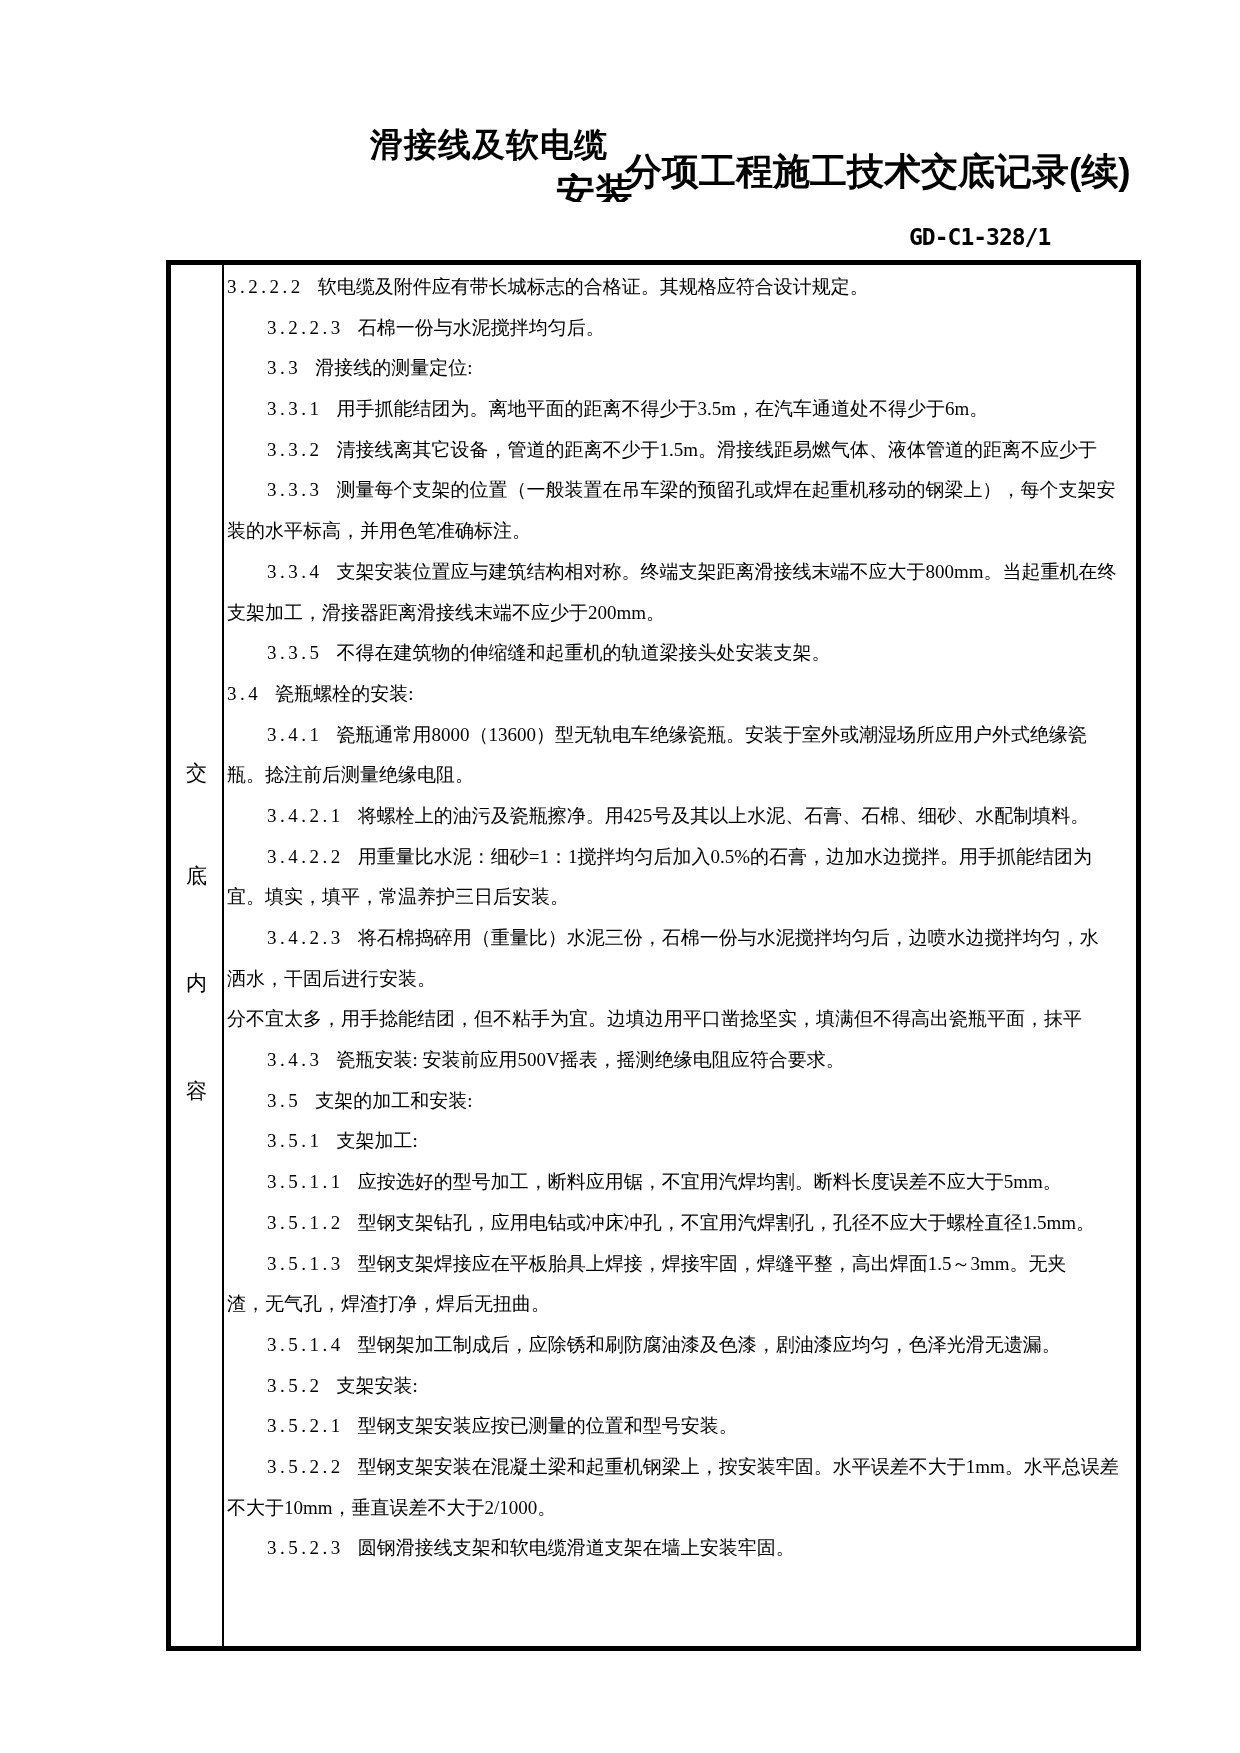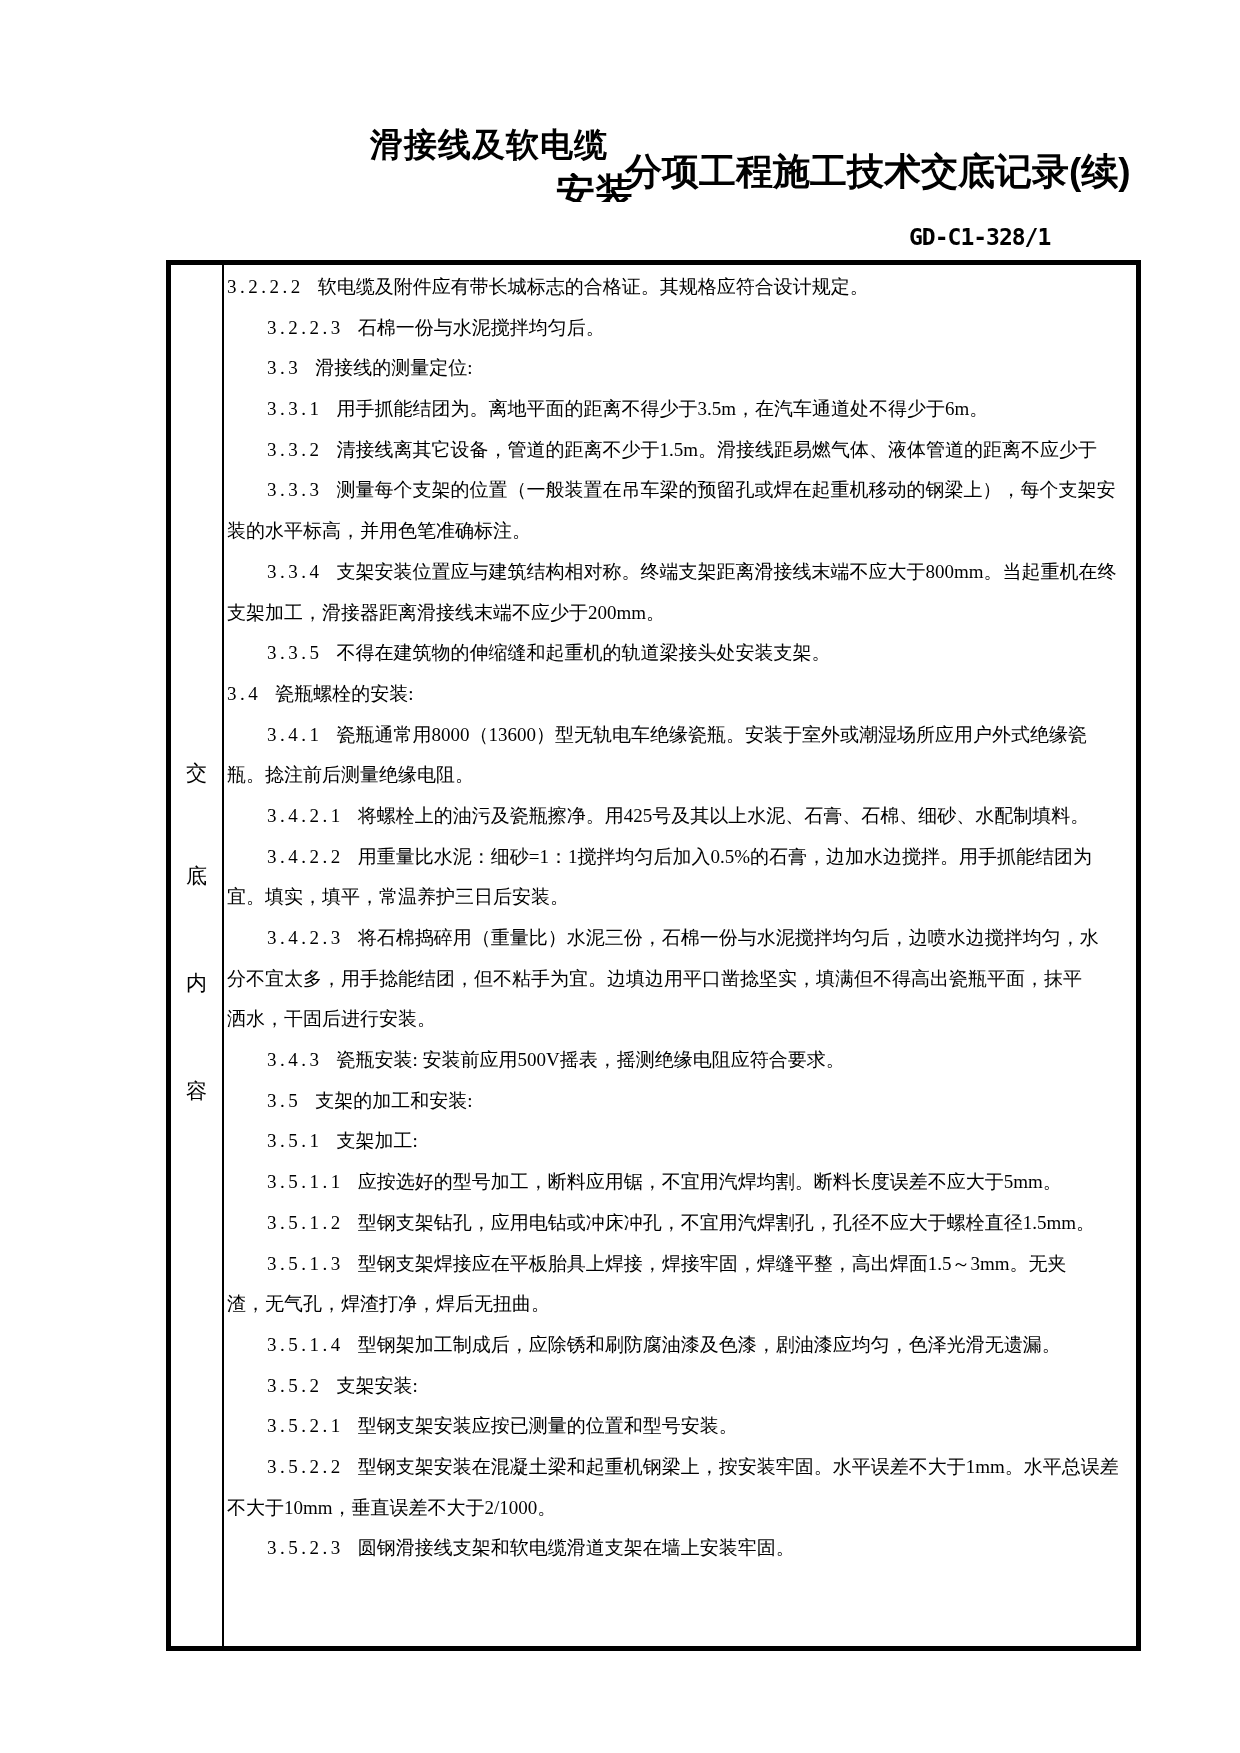--- a/index.html
+++ b/index.html
@@ -91,22 +91,22 @@
         <div class="line indent"><span class="num">3.3.4</span><span class="txt">支架安装位置应与建筑结构相对称。终端支架距离滑接线末端不应大于800mm。当起重机在终</span></div>
         <div class="line"><span class="txt">支架加工，滑接器距离滑接线末端不应少于200mm。</span></div>
         <div class="line indent"><span class="num">3.3.5</span><span class="txt">不得在建筑物的伸缩缝和起重机的轨道梁接头处安装支架。</span></div>
         <div class="line"><span class="num">3.4</span><span class="txt">瓷瓶螺栓的安装:</span></div>
         <div class="line indent"><span class="num">3.4.1</span><span class="txt">瓷瓶通常用8000（13600）型无轨电车绝缘瓷瓶。安装于室外或潮湿场所应用户外式绝缘瓷</span></div>
         <div class="line"><span class="txt">瓶。捻注前后测量绝缘电阻。</span></div>
         <div class="line indent"><span class="num">3.4.2.1</span><span class="txt">将螺栓上的油污及瓷瓶擦净。用425号及其以上水泥、石膏、石棉、细砂、水配制填料。</span></div>
         <div class="line indent"><span class="num">3.4.2.2</span><span class="txt">用重量比水泥：细砂=1：1搅拌均匀后加入0.5%的石膏，边加水边搅拌。用手抓能结团为</span></div>
         <div class="line"><span class="txt">宜。填实，填平，常温养护三日后安装。</span></div>
         <div class="line indent"><span class="num">3.4.2.3</span><span class="txt">将石棉捣碎用（重量比）水泥三份，石棉一份与水泥搅拌均匀后，边喷水边搅拌均匀，水</span></div>
+        <div class="line"><span class="txt">洒水，干固后进行安装。</span></div>
         <div class="line"><span class="txt">分不宜太多，用手捻能结团，但不粘手为宜。边填边用平口凿捻坚实，填满但不得高出瓷瓶平面，抹平</span></div>
-        <div class="line"><span class="txt">洒水，干固后进行安装。</span></div>
         <div class="line indent"><span class="num">3.4.3</span><span class="txt">瓷瓶安装: 安装前应用500V摇表，摇测绝缘电阻应符合要求。</span></div>
         <div class="line indent"><span class="num">3.5</span><span class="txt">支架的加工和安装:</span></div>
         <div class="line indent"><span class="num">3.5.1</span><span class="txt">支架加工:</span></div>
         <div class="line indent"><span class="num">3.5.1.1</span><span class="txt">应按选好的型号加工，断料应用锯，不宜用汽焊均割。断料长度误差不应大于5mm。</span></div>
         <div class="line indent"><span class="num">3.5.1.2</span><span class="txt">型钢支架钻孔，应用电钻或冲床冲孔，不宜用汽焊割孔，孔径不应大于螺栓直径1.5mm。</span></div>
         <div class="line indent"><span class="num">3.5.1.3</span><span class="txt">型钢支架焊接应在平板胎具上焊接，焊接牢固，焊缝平整，高出焊面1.5～3mm。无夹</span></div>
         <div class="line"><span class="txt">渣，无气孔，焊渣打净，焊后无扭曲。</span></div>
         <div class="line indent"><span class="num">3.5.1.4</span><span class="txt">型钢架加工制成后，应除锈和刷防腐油漆及色漆，剧油漆应均匀，色泽光滑无遗漏。</span></div>
         <div class="line indent"><span class="num">3.5.2</span><span class="txt">支架安装:</span></div>
         <div class="line indent"><span class="num">3.5.2.1</span><span class="txt">型钢支架安装应按已测量的位置和型号安装。</span></div>

